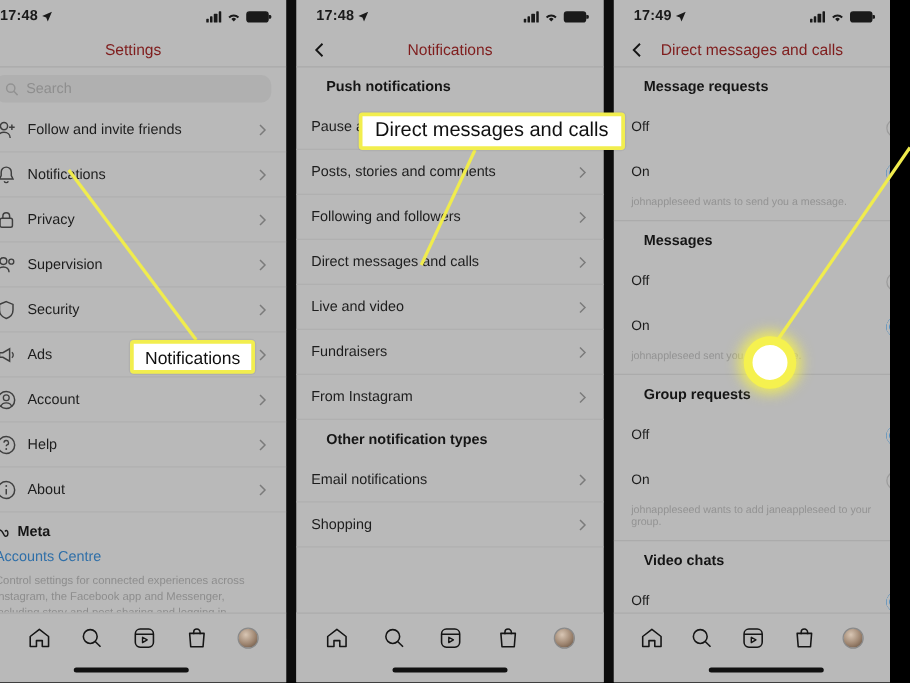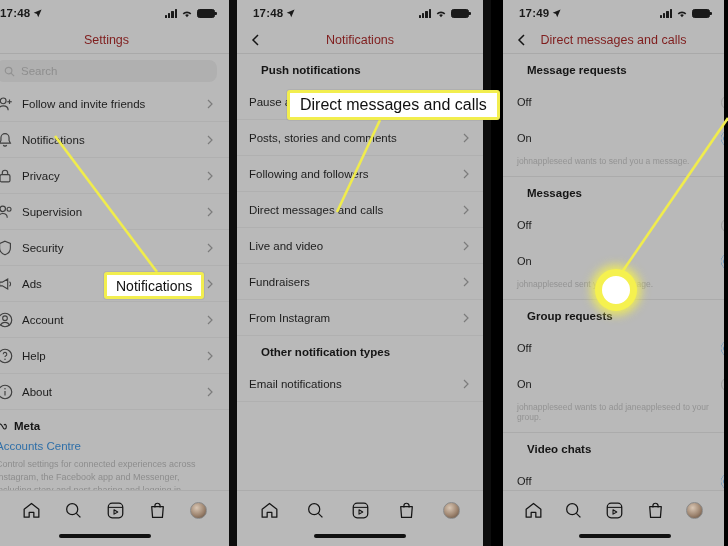--- a/index.html
+++ b/index.html
@@ -21,21 +21,21 @@
   .panel {
     position: relative;
     height: 546px;
     background: #b9b9b9;
     overflow: hidden;
     flex: none;
   }
   #panel-1 { width: 229px; }
   .gap { width: 8px; height: 546px; background: #0d0d0d; flex: none; }
   #panel-2 { width: 246px; }
-  #panel-3 { width: 221px; margin-left: 12px; }
+  #panel-3 { width: 221px; }
 
   
   .statusbar {
     height: 26px;
     display: flex; align-items: center;
     justify-content: space-between;
     padding: 0 14px 0 16px;
     font-size: 11.5px; font-weight: bold;
     color: #1a1a1a;
   }
@@ -453,20 +453,26 @@
     </div>
 
     <div class="section-hd">Other notification types</div>
     <div>
       <div class="row">
         <span class="lbl">Email notifications</span>
         <svg class="chev" viewBox="0 0 10 10">
             <polyline points="3,1 7,5 3,9" fill="none" stroke="#4a4a4a" stroke-width="1.2"></polyline>
           </svg>
       </div>
+      <div class="row">
+        <span class="lbl">Shopping</span>
+        <svg class="chev" viewBox="0 0 10 10">
+            <polyline points="3,1 7,5 3,9" fill="none" stroke="#4a4a4a" stroke-width="1.2"></polyline>
+          </svg>
+      </div>
     </div>
 
     <div class="tabbar">
       <div class="tabrow">
         <svg viewBox="0 0 22 22">
             <path d="M2.5 9.5 11 2.8l8.5 6.7v9.2h-5.8v-5.4H8.3v5.4H2.5z" fill="none" stroke="#151515" stroke-width="1.45" stroke-linejoin="round"></path>
           </svg>
         <svg viewBox="0 0 22 22">
             <circle cx="9.5" cy="9.5" r="6.4" fill="none" stroke="#151515" stroke-width="1.45"></circle>
             <line x1="14.3" y1="14.3" x2="19" y2="19" stroke="#151515" stroke-width="1.45"></line>

